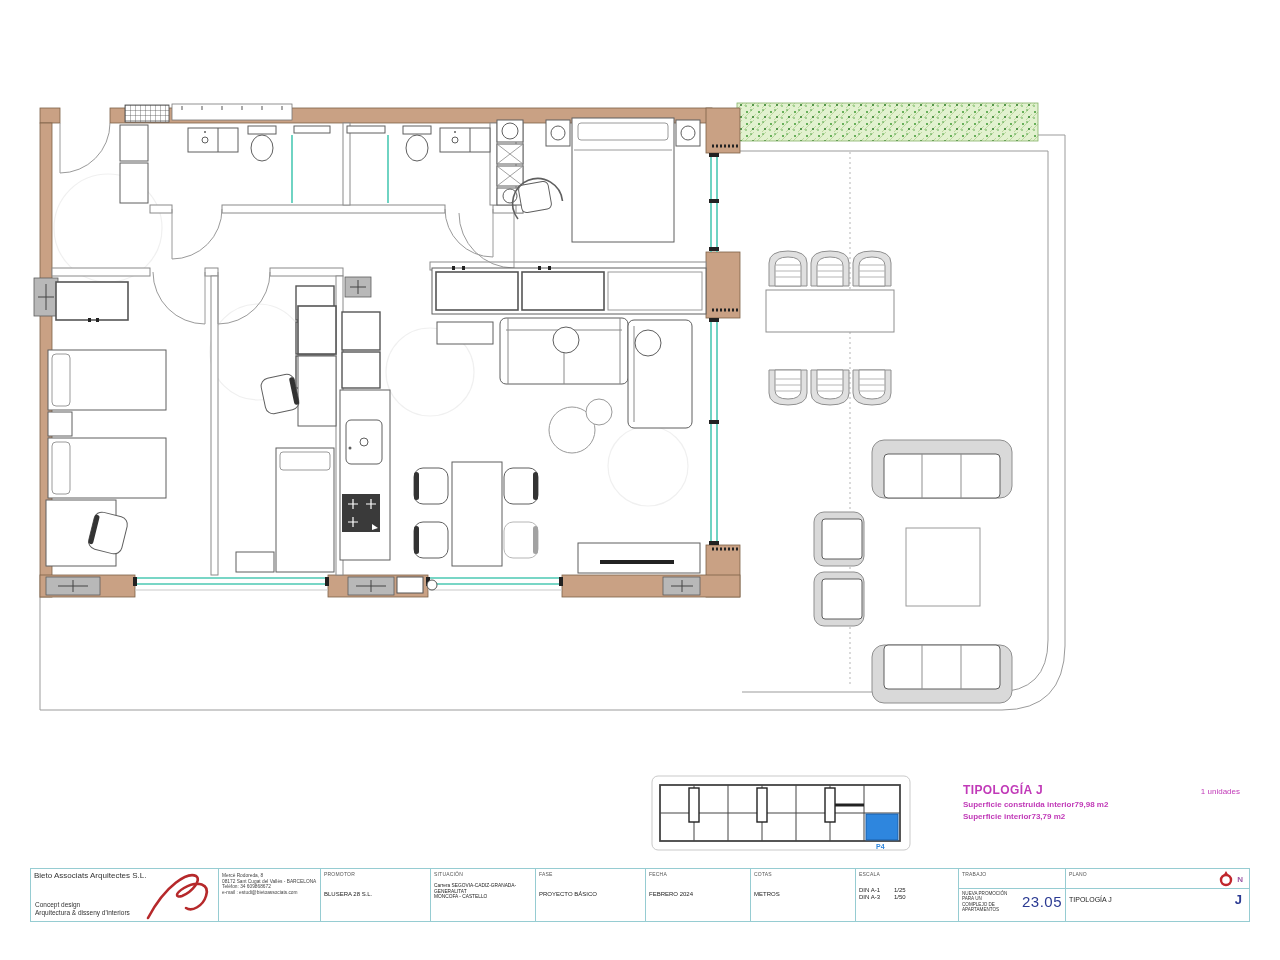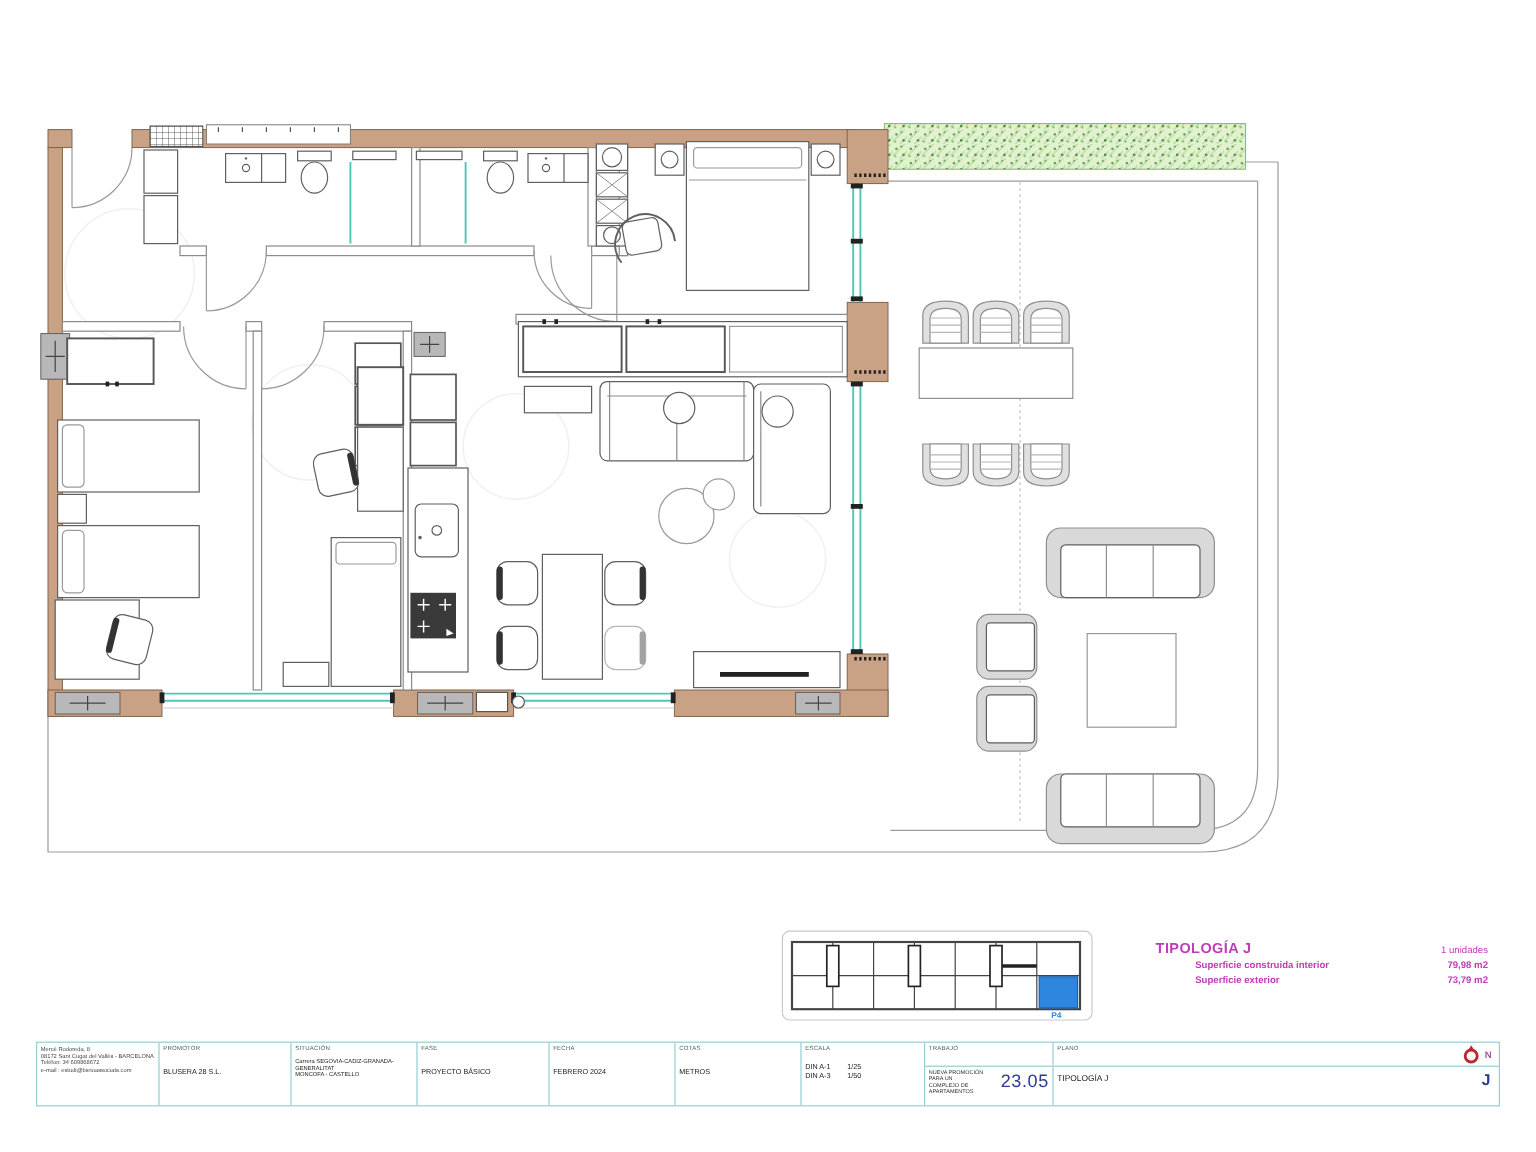--- a/index.html
+++ b/index.html
@@ -20,21 +20,21 @@
   .dark{fill:#3a3a3a;}
   .faint{fill:none;stroke:#f0f0f0;stroke-width:1.2;}
   .gray{fill:#d9d9d9;stroke:#8f8f8f;stroke-width:1;}
   .tick{fill:#222;}
 
   
   .legend{position:absolute;left:963px;top:783px;width:277px;color:var(--magenta);}
   .legend .trow{display:flex;justify-content:space-between;align-items:baseline;}
   .legend .title{font-size:12px;font-weight:bold;letter-spacing:.4px;}
   .legend .units{font-size:8px;font-weight:normal;}
-  .legend .srow{display:flex;justify-content:space-between;font-size:8px;font-weight:bold;margin-top:3px;margin-left:33px;}
+  .legend .srow{display:flex;font-size:8px;font-weight:bold;margin-top:3px;}
   .legend .srow:first-of-type{margin-top:10px;}
   .kp-label{position:absolute;left:876px;top:843px;font-size:7px;color:var(--unit-blue);font-weight:bold;}
 
   
   .tb{position:absolute;left:30px;top:868px;width:1220px;height:54px;
       border:1px solid var(--tb);display:flex;box-sizing:border-box;font-size:6px;color:#3c3c3c;}
   .tb .cell{border-right:1px solid var(--tb);box-sizing:border-box;position:relative;padding:2px 3px;}
   .tb .cell:last-child{border-right:none;}
   .tb .lab{font-size:5px;color:#555;letter-spacing:.2px;}
   .tb .val{position:absolute;left:3px;top:22px;font-size:6px;line-height:7px;color:#222;}
@@ -346,27 +346,37 @@
 <div class="legend">
   <div class="trow">
     <span class="title">TIPOLOGÍA J</span>
     <span class="units">1 unidades</span>
   </div>
   <div class="srow">
     <span>Superficie construida interior</span>
     <span>79,98 m2</span>
   </div>
   <div class="srow">
-    <span>Superficie exterior</span>
+    <span>Superficie interior</span>
     <span>73,79 m2</span>
   </div>
 </div>
 <span class="kp-label">P4</span>
 
 <div class="tb">
+  <div class="cell" style="width:188px">
+    <div class="arch-name">Bieto Associats Arquitectes S.L.</div>
+    <div class="arch-tag">
+      <div>Concept design</div>
+      <div>Arquitectura &amp; disseny d'interiors</div>
+    </div>
+    <svg class="sig" width="72" height="52" viewBox="0 0 72 52">
+      <path d="M4,48 C22,14 44,2 52,6 C58,10 48,22 38,26 C32,28 30,24 40,18 C54,10 66,14 62,26 C59,36 48,42 42,38" fill="none" stroke="var(--red-sig)" stroke-width="2.6" stroke-linecap="round"></path>
+    </svg>
+  </div>
   <div class="cell" style="width:102px">
     <div class="addr">
       <div>Mercè Rodoreda, 8</div>
       <div>08172 Sant Cugat del Vallès - BARCELONA</div>
       <div>Telèfon: 34 609868672</div>
       <div>e-mail : estudi@bietoassociats.com</div>
     </div>
   </div>
   <div class="cell" style="width:110px">
     <div class="lab">PROMOTOR</div>

